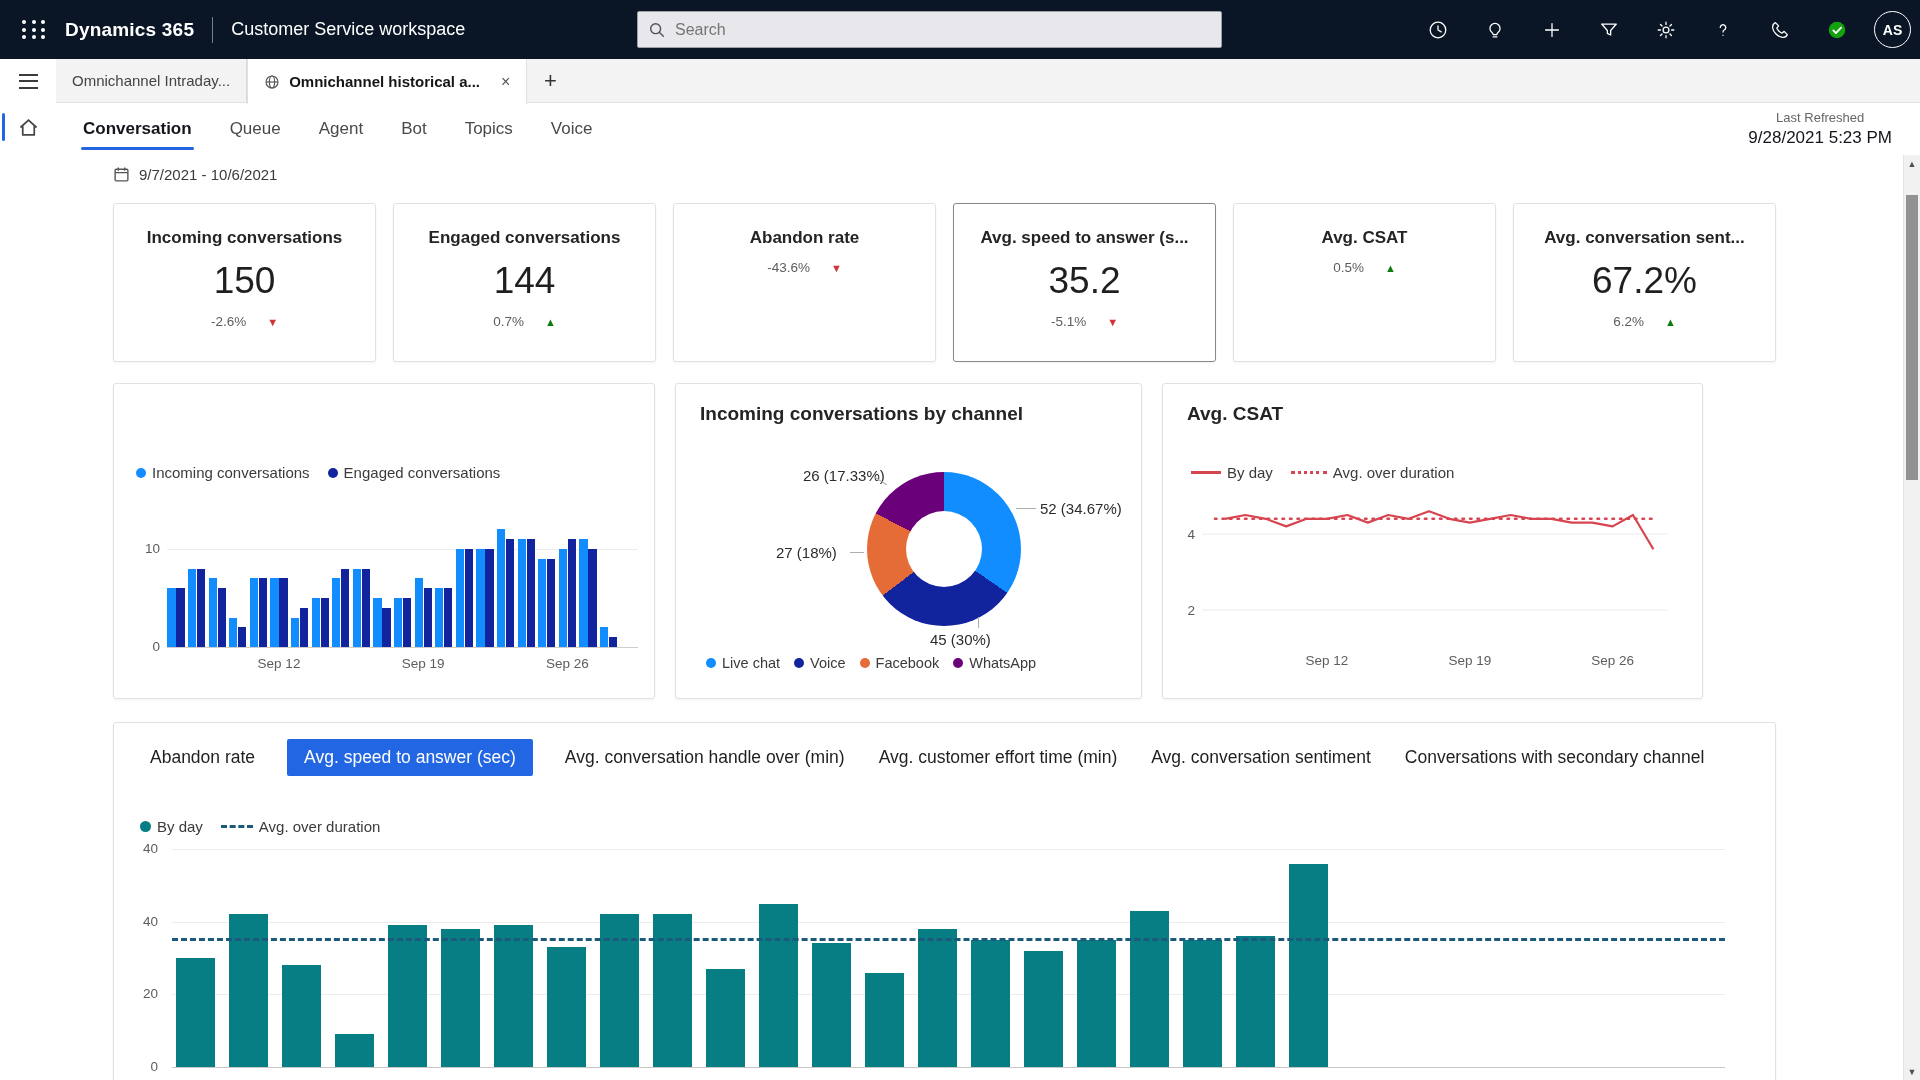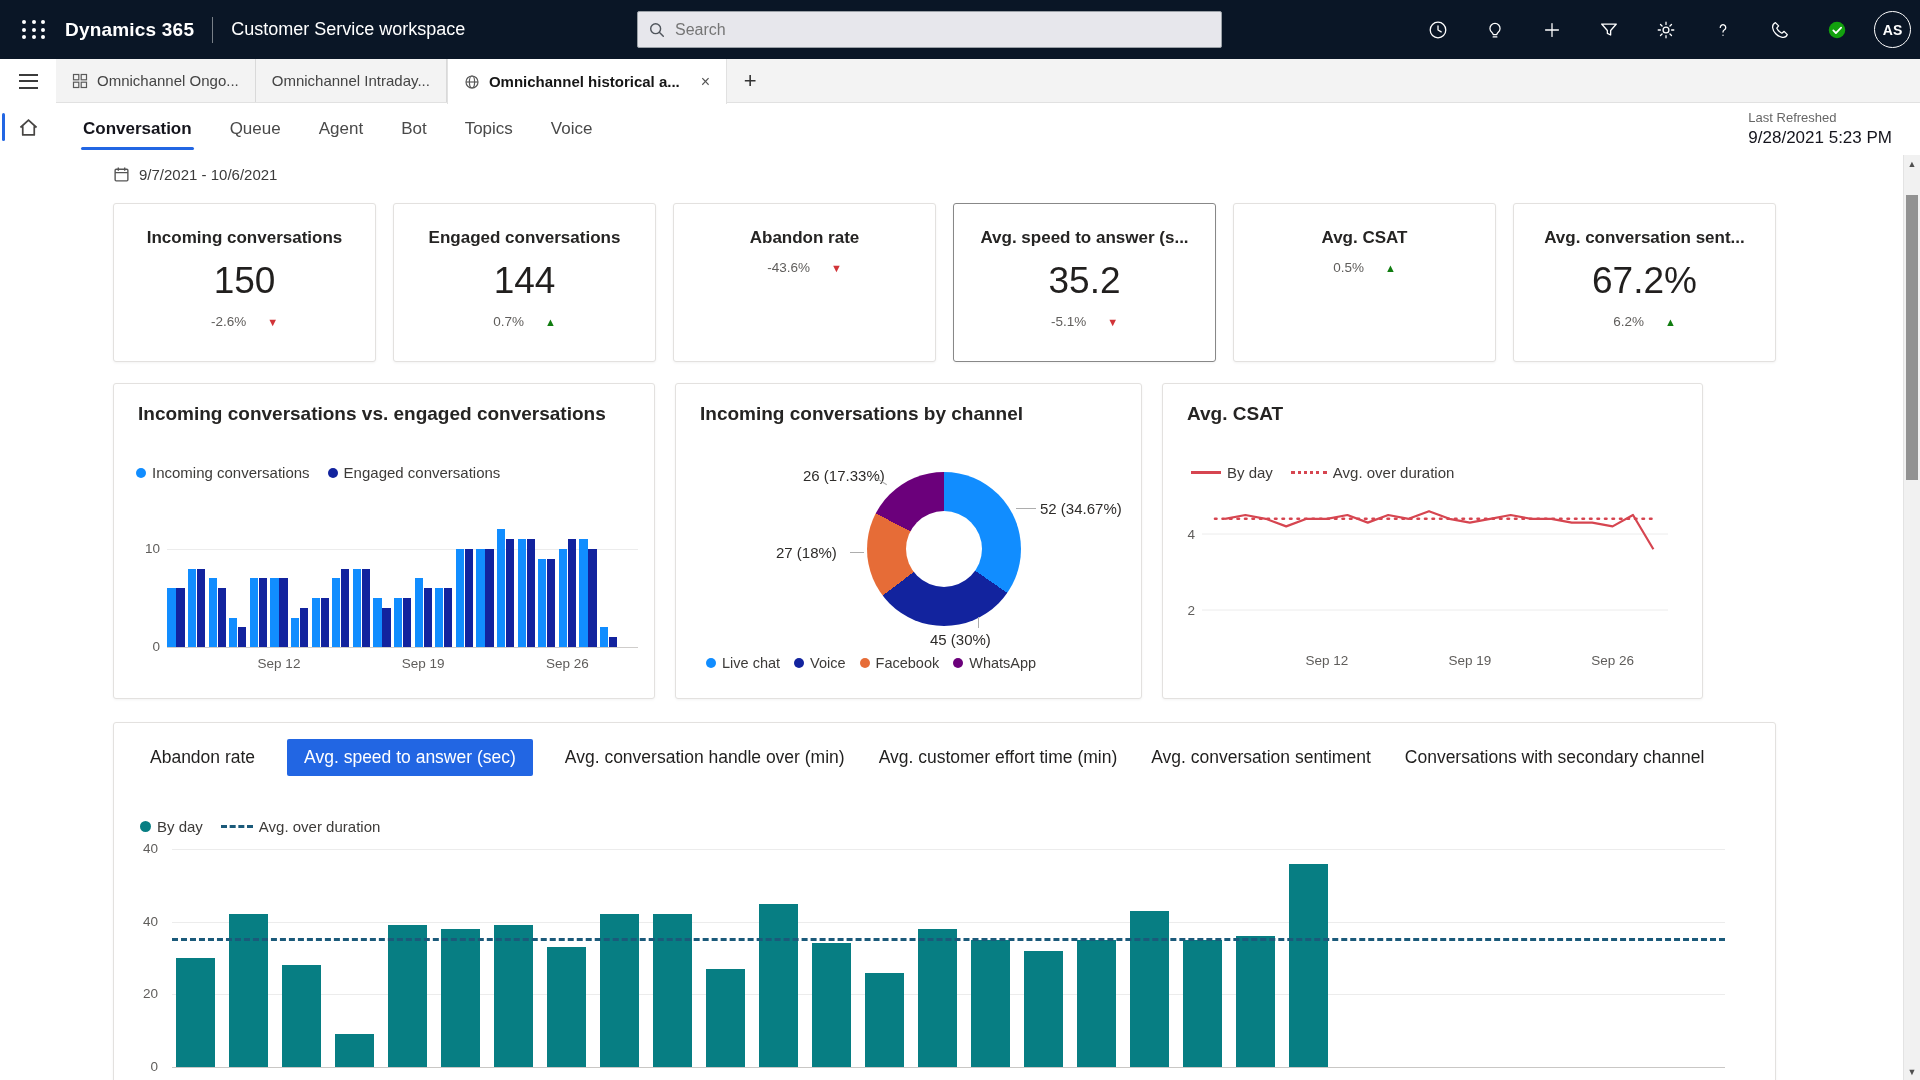--- a/index.html
+++ b/index.html
@@ -36,21 +36,21 @@
   .tab .tab-ic svg{width:16px;height:16px;stroke:#5a5a5a;fill:none;stroke-width:1.2}
   .tab.active{background:#fff;font-weight:700;color:#161616;border-left:1px solid #e1e1e1;height:45px;margin-bottom:-1px;border-right:1px solid #e1e1e1}
   .tab-close{margin-left:12px;color:#555;font-size:16px;font-weight:400}
   .tab-plus{width:46px;display:flex;align-items:center;justify-content:center;font-size:22px;color:#333;cursor:pointer}
 
   
   .subnav{position:absolute;top:103px;left:56px;right:0;height:52px;background:#fff;display:flex;align-items:center;padding-left:27px;gap:38px;z-index:5}
   .subnav-item{font-size:17px;color:#494949;height:100%;display:flex;align-items:center;position:relative;cursor:pointer}
   .subnav-item.active{color:#14141c;font-weight:700}
   .subnav-item.active::after{content:"";position:absolute;left:-2px;right:-2px;bottom:5px;height:3px;background:#2266E3;border-radius:2px}
-  .last-refreshed{position:absolute;right:28px;top:7px;text-align:left}
+  .last-refreshed{position:absolute;right:28px;top:7px;text-align:center}
   .lr-label{font-size:13px;color:#666}
   .lr-value{font-size:17px;color:#14141c;margin-top:3px}
 
   
   .content{position:absolute;top:155px;left:56px;right:0;bottom:0;background:#fff;overflow:hidden}
   .content-inner{padding:11px 0 0 57px;width:1740px}
   .date-row{display:flex;align-items:center;gap:9px;font-size:15px;color:#3b3b3b;cursor:pointer;width:fit-content}
   .date-row svg{width:17px;height:17px;stroke:#555;fill:none;stroke-width:1.3}
 
   .kpi-row{display:flex;gap:17px;margin-top:20px}
@@ -184,31 +184,20 @@
     <span style="display:flex">
       <svg viewBox="0 0 20 20">
           <path d="M3 10l7-6.5L17 10M5 9v7.5h10V9"></path>
         </svg>
     </span>
   </div>
 </div>
 
 <div class="tabstrip" id="tabstrip">
     <div class="tab">
-      <span class="tab-ic">
-        <svg viewBox="0 0 16 16">
-          <rect x="1.5" y="1.5" width="5.3" height="5.3"></rect>
-          <rect x="9.2" y="1.5" width="5.3" height="5.3"></rect>
-          <rect x="1.5" y="9.2" width="5.3" height="5.3"></rect>
-          <rect x="9.2" y="9.2" width="5.3" height="5.3"></rect>
-        </svg>
-      </span>
-      <span class="tab-label">Omnichannel Ongo...</span>
-    </div>
-    <div class="tab">
       <span class="tab-label">Omnichannel Intraday...</span>
     </div>
     <div class="tab active">
       <span class="tab-ic">
         <svg viewBox="0 0 16 16">
           <circle cx="8" cy="8" r="6"></circle>
           <ellipse cx="8" cy="8" rx="2.6" ry="6"></ellipse>
           <path d="M2 8h12"></path>
         </svg>
       </span>
@@ -287,21 +276,20 @@
           <div class="kpi-value">67.2%</div>
           <div class="kpi-delta">
             <span>6.2%</span>
             <span class="arrow" style="color: rgb(16, 124, 16);">▲</span>
           </div>
         </div>
       </div>
 
     <div class="charts-row">
       <div class="chart-card c1">
-        <div class="card-title">Incoming conversations vs. engaged conversations</div>
         <div class="legend" id="legend1" style="top:80px;left:22px">
             <span class="lg-item">
               <span class="lg-dot" style="background: rgb(17, 141, 255);"></span>
               <span>Incoming conversations</span>
             </span>
             <span class="lg-item">
               <span class="lg-dot" style="background: rgb(18, 35, 158);"></span>
               <span>Engaged conversations</span>
             </span>
           </div>

